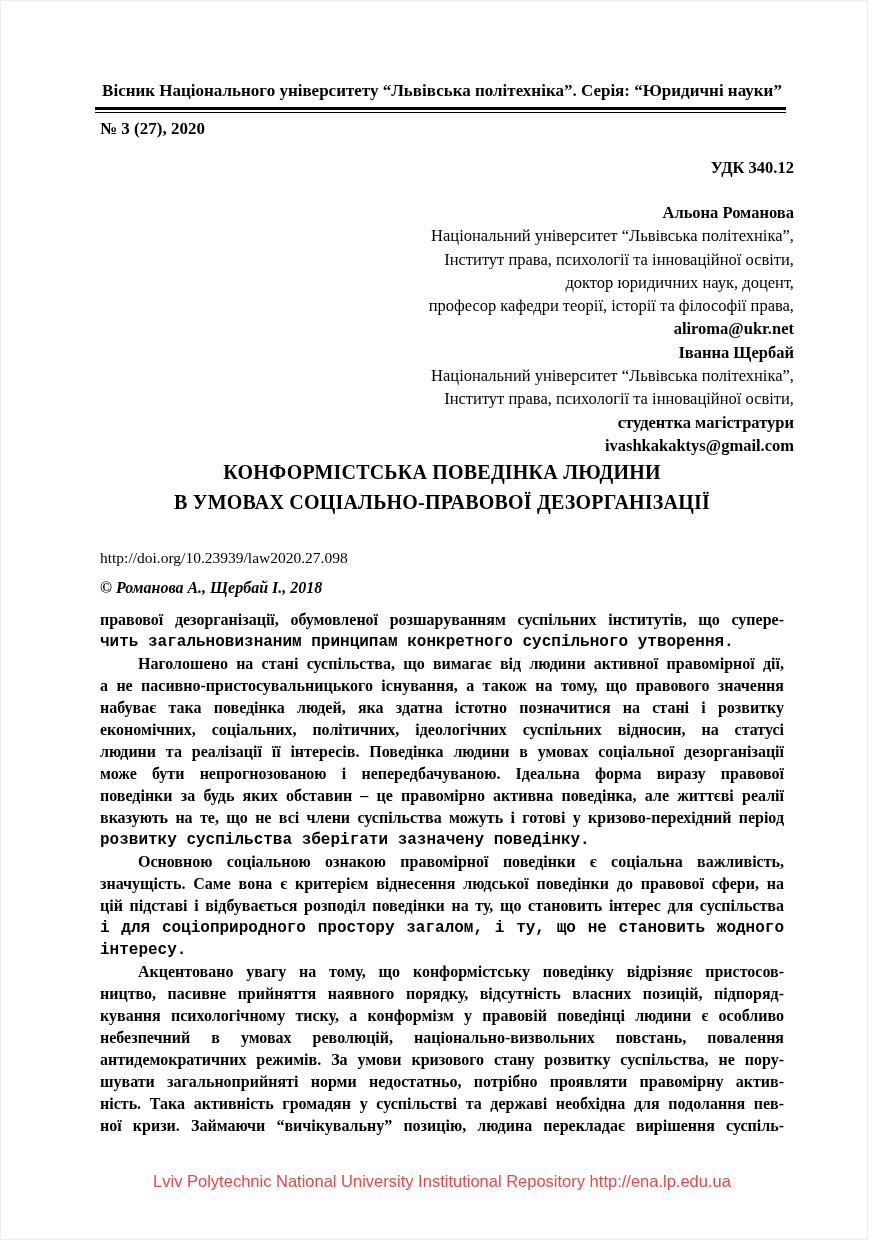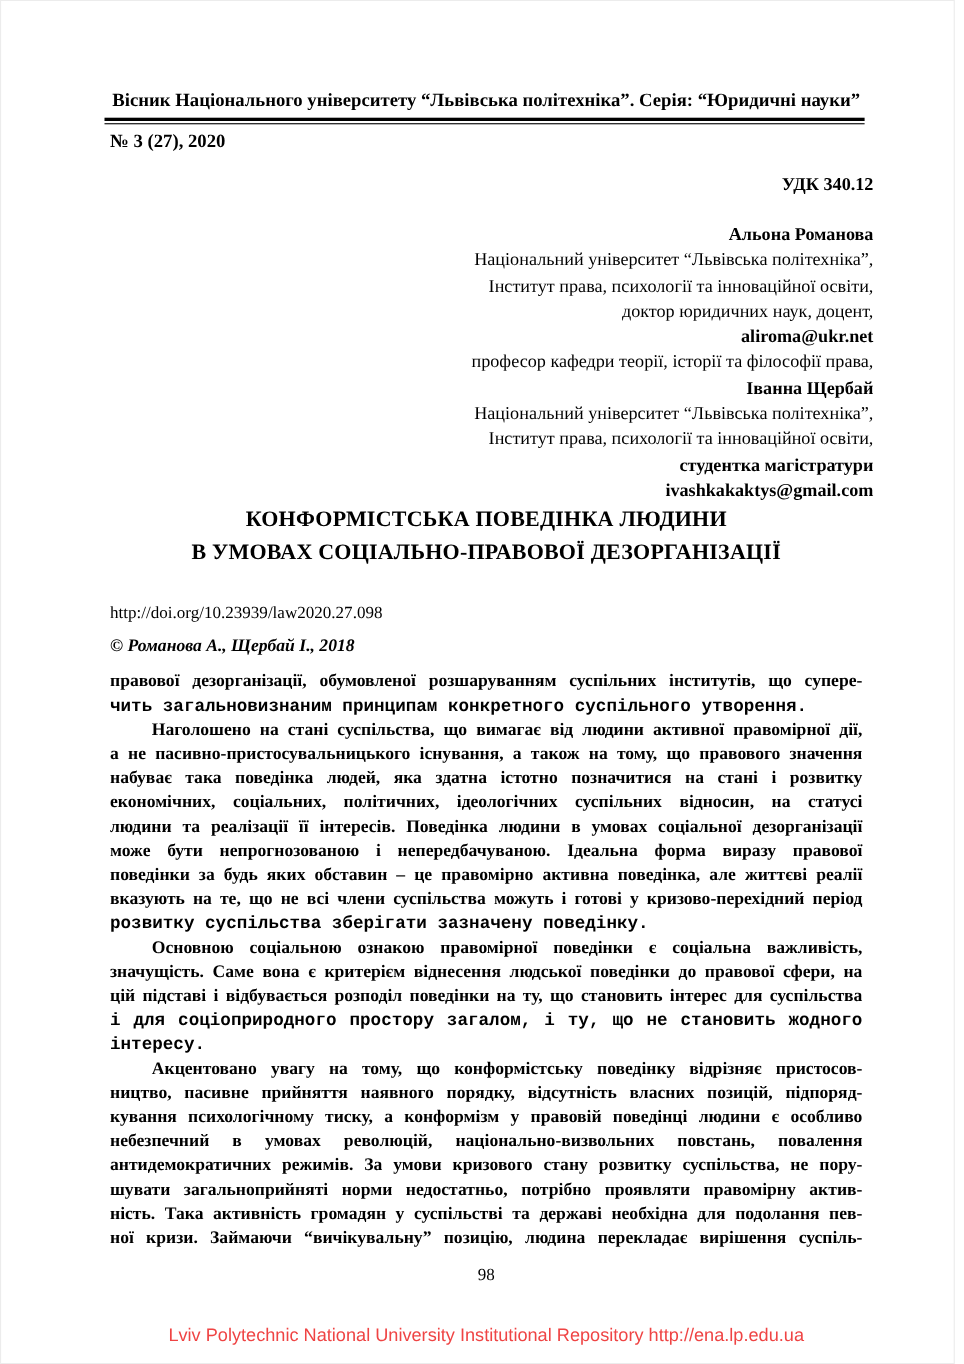--- a/index.html
+++ b/index.html
@@ -64,22 +64,22 @@
 
   <div class="issue-line">№ 3 (27), 2020</div>
 
   <div class="udc">УДК 340.12</div>
 
   <div class="authors">
       <div class="author-line bold">Альона Романова</div>
       <div class="author-line">Національний університет “Львівська політехніка”,</div>
       <div class="author-line">Інститут права, психології та інноваційної освіти,</div>
       <div class="author-line">доктор юридичних наук, доцент,</div>
+      <div class="author-line">професор кафедри теорії, історії та філософії права,</div>
       <div class="author-line bold">aliroma@ukr.net</div>
-      <div class="author-line">професор кафедри теорії, історії та філософії права,</div>
       <div class="author-line bold">Іванна Щербай</div>
       <div class="author-line">Національний університет “Львівська політехніка”,</div>
       <div class="author-line">Інститут права, психології та інноваційної освіти,</div>
       <div class="author-line bold">студентка магістратури</div>
       <div class="author-line bold">ivashkakaktys@gmail.com</div>
     </div>
 
   <h1 class="article-title">
     <span>КОНФОРМІСТСЬКА ПОВЕДІНКА ЛЮДИНИ</span><br>
     <span>В УМОВАХ СОЦІАЛЬНО-ПРАВОВОЇ ДЕЗОРГАНІЗАЦІЇ</span>
@@ -108,17 +108,16 @@
       <div class="jline first">Акцентовано увагу на тому, що конформістську поведінку відрізняє пристосов-</div>
       <div class="jline">ництво, пасивне прийняття наявного порядку, відсутність власних позицій, підпоряд-</div>
       <div class="jline">кування психологічному тиску, а конформізм у правовій поведінці людини є особливо</div>
       <div class="jline">небезпечний в умовах революцій, національно-визвольних повстань, повалення</div>
       <div class="jline">антидемократичних режимів. За умови кризового стану розвитку суспільства, не пору-</div>
       <div class="jline">шувати загальноприйняті норми недостатньо, потрібно проявляти правомірну актив-</div>
       <div class="jline">ність. Така активність громадян у суспільстві та державі необхідна для подолання пев-</div>
       <div class="jline">ної кризи. Займаючи “вичікувальну” позицію, людина перекладає вирішення суспіль-</div>
     </div>
 
-  <div class="page-number">98</div>
 
   <div class="watermark">Lviv Polytechnic National University Institutional Repository http://ena.lp.edu.ua</div>
 
 </div>
 
 </body></html>

